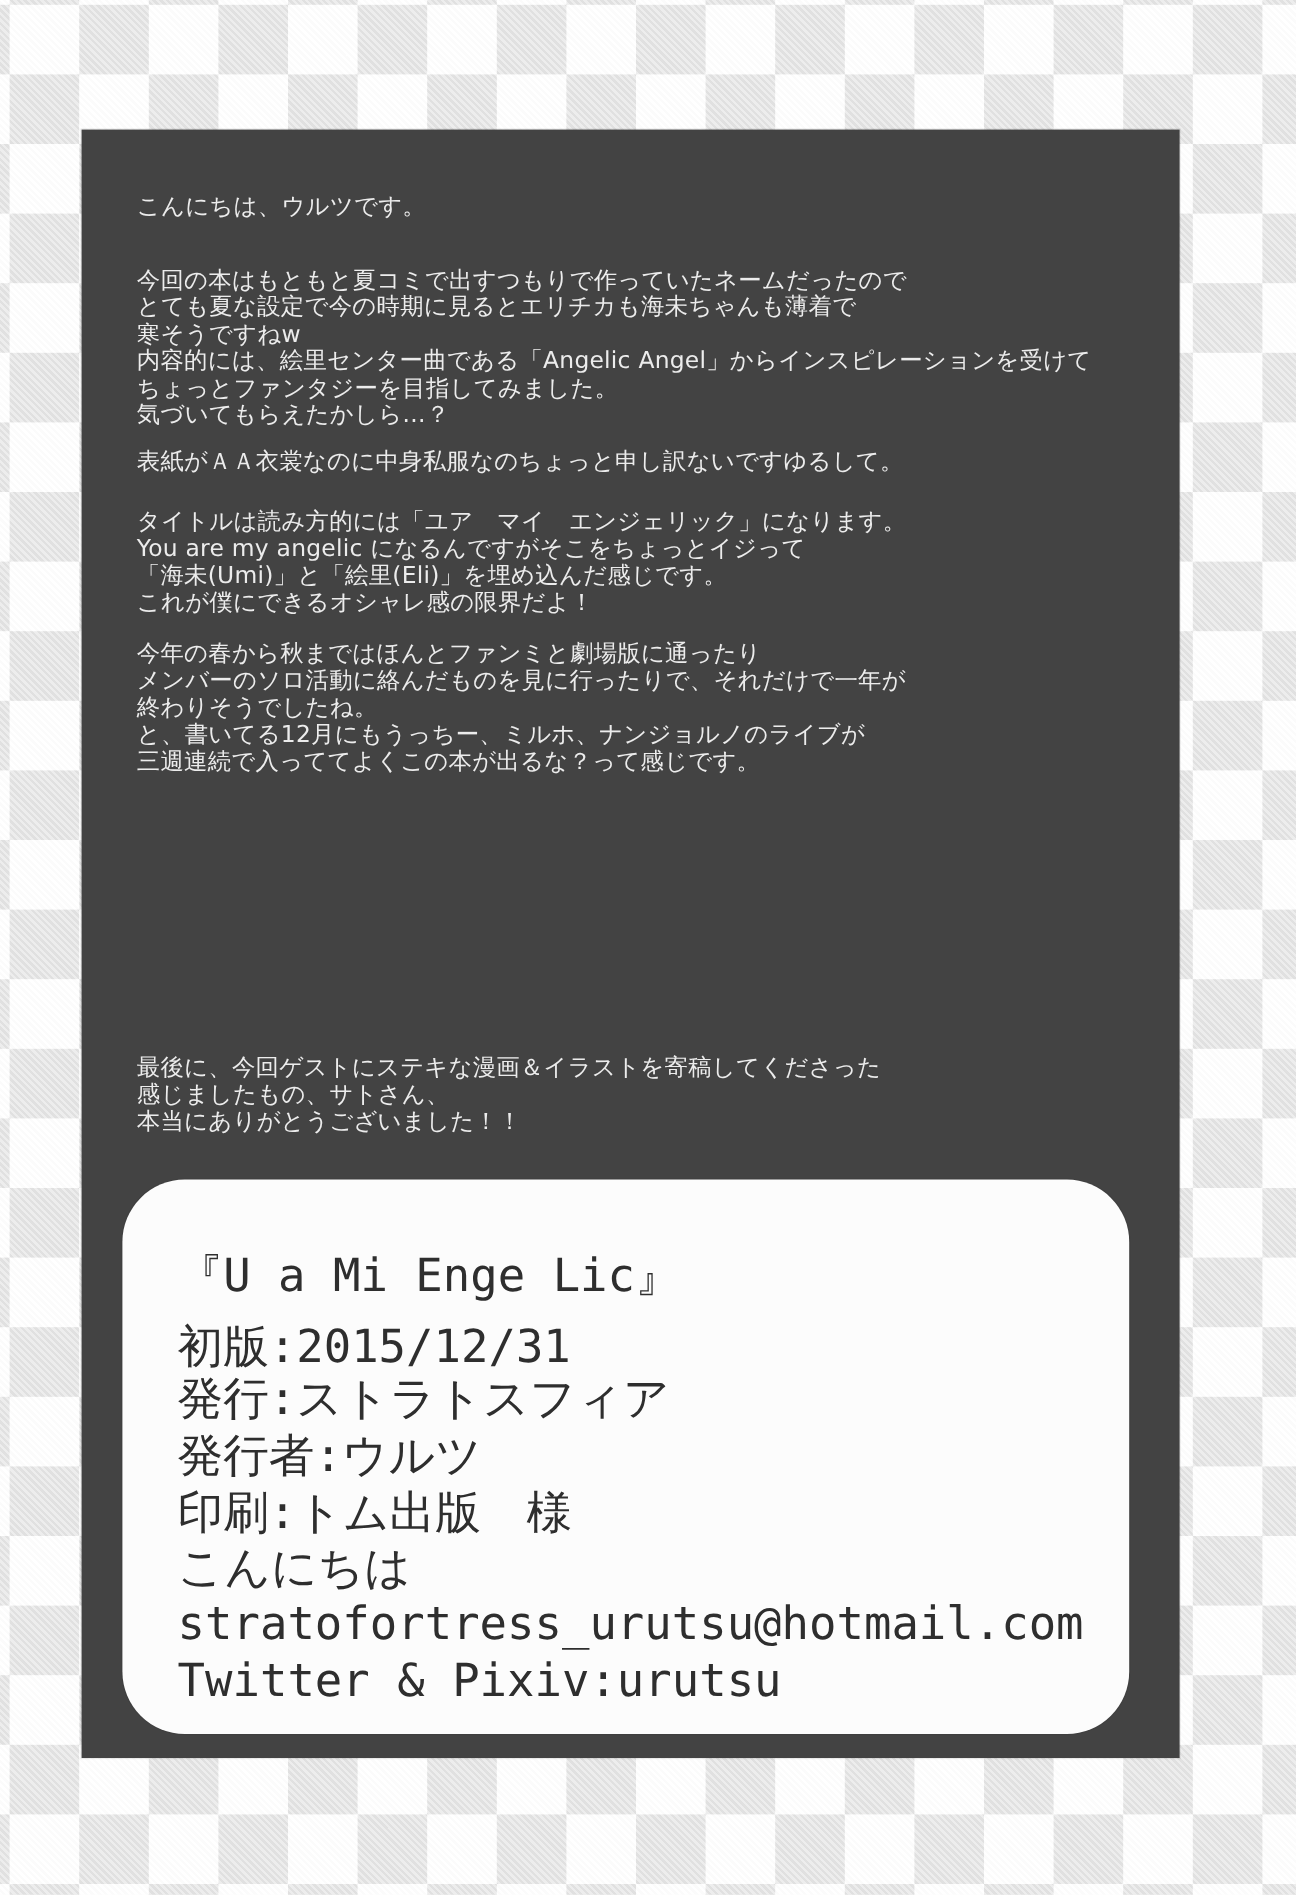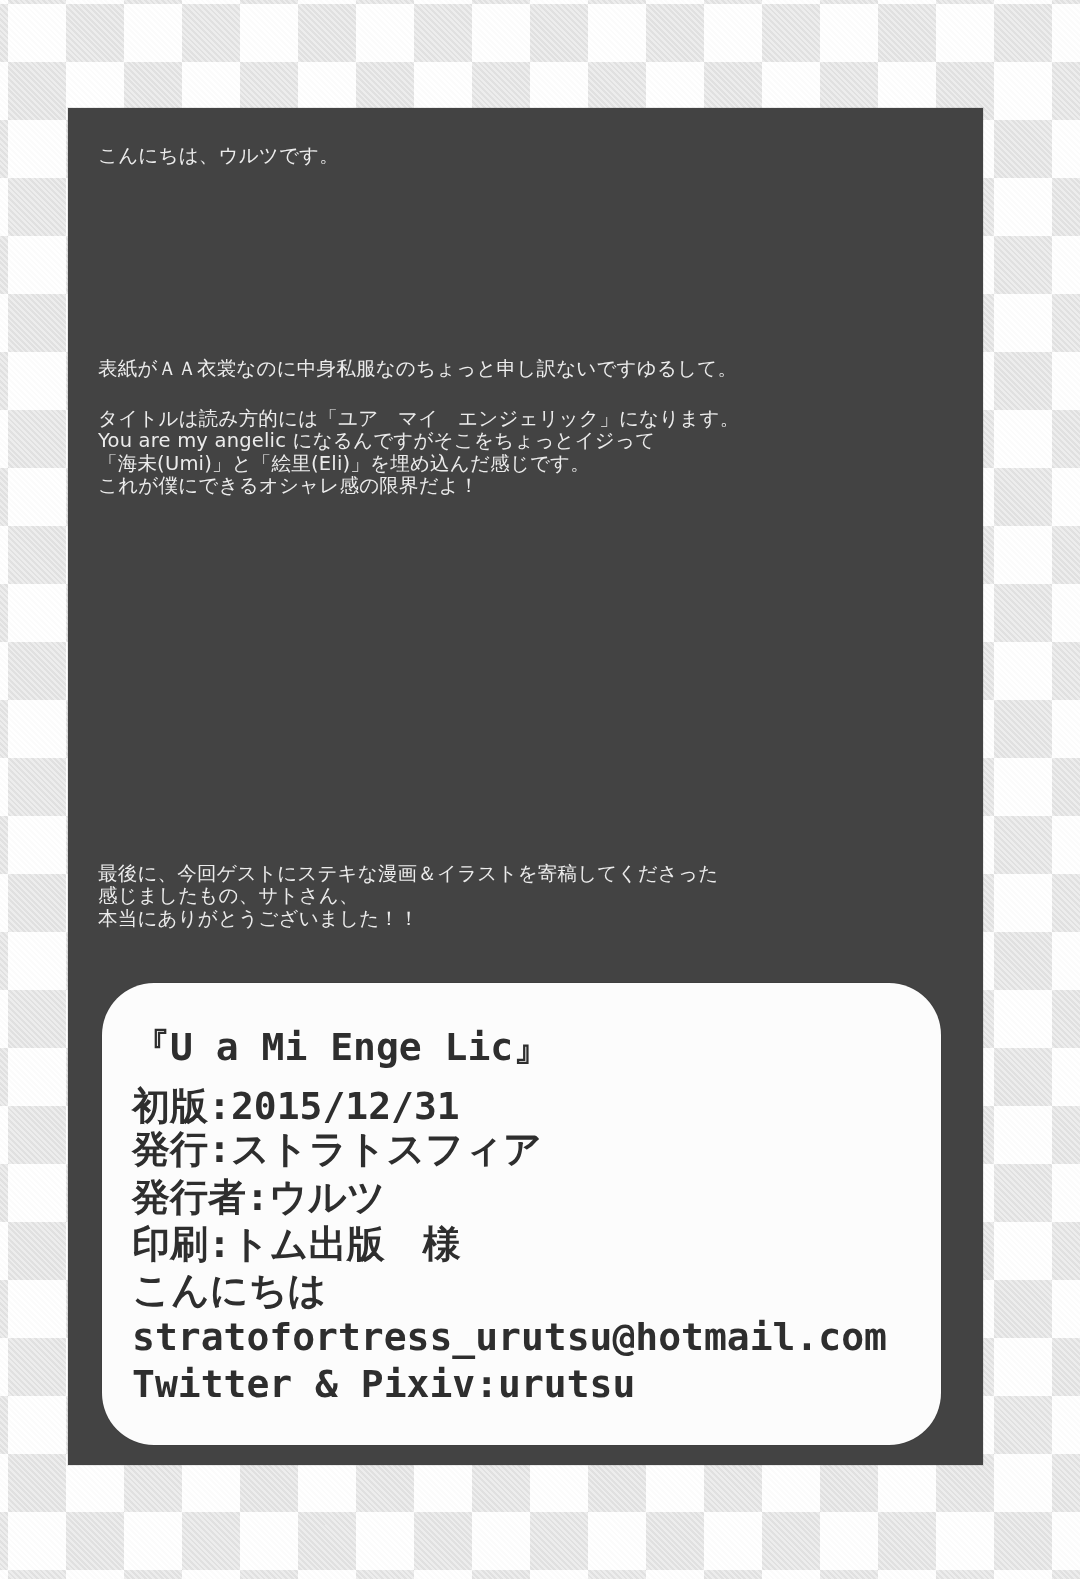--- a/index.html
+++ b/index.html
@@ -28,60 +28,70 @@
   .panel {
     position: absolute;
     left: 68px; top: 108px;
     width: 915px; height: 1357px;
     background: #434343;
     box-shadow: 0 0 0 1px rgba(0,0,0,0.08);
   }
   .para {
     position: absolute;
     left: 30px; right: 16px;
-    margin: 0;
+    margin: 16px;
     color: #ececec;
     font-size: 19.5px;
     line-height: 22.4px;
     letter-spacing: 0.2px;
     white-space: pre-line;
     font-family: "DejaVu Sans", sans-serif;
   }
   .card {
     position: absolute;
     left: 102px; top: 983px;
     width: 839px; height: 462px;
     background: #fcfcfc;
     border-radius: 52px;
     box-shadow: 0 0 0 1px rgba(0,0,0,0.05);
   }
   .cline {
     position: absolute;
     left: 30px; right: 20px;
-    margin: 0;
+    margin: 16px;
     color: #2e2e2e;
     font-size: 38px;
     line-height: 44px;
     white-space: pre;
     font-family: "DejaVu Sans Mono", monospace;
-    font-weight: bold;
   }
 </style>
 </head>
 <body>
 
 <div class="page">
 
   <div class="panel">
     <p class="para" style="top:37px">こんにちは、ウルツです。</p>
+    <p class="para" style="top:99px">今回の本はもともと夏コミで出すつもりで作っていたネームだったので
+とても夏な設定で今の時期に見るとエリチカも海未ちゃんも薄着で
+寒そうですねw
+内容的には、絵里センター曲である「Angelic Angel」からインスピレーションを受けて
+ちょっとファンタジーを目指してみました。
+気づいてもらえたかしら…？</p>
     <p class="para" style="top:250px">表紙がＡＡ衣裳なのに中身私服なのちょっと申し訳ないですゆるして。</p>
     <p class="para" style="top:300px">タイトルは読み方的には「ユア　マイ　エンジェリック」になります。
 You are my angelic になるんですがそこをちょっとイジって
 「海未(Umi)」と「絵里(Eli)」を埋め込んだ感じです。
 これが僕にできるオシャレ感の限界だよ！</p>
+    <p class="para" style="top:410px">今年の春から秋まではほんとファンミと劇場版に通ったり
+メンバーのソロ活動に絡んだものを見に行ったりで、それだけで一年が
+終わりそうでしたね。
+と、書いてる12月にもうっちー、ミルホ、ナンジョルノのライブが
+三週連続で入っててよくこの本が出るな？って感じです。</p>
     <p class="para" style="top:755px">最後に、今回ゲストにステキな漫画＆イラストを寄稿してくださった
 感じましたもの、サトさん、
 本当にありがとうございました！！</p>
   </div>
 
   <div class="card">
     <p class="cline" style="top:42px">『U a Mi Enge Lic』</p>
     <p class="cline" style="top:101px">初版:2015/12/31</p>
     <p class="cline" style="top:192px">発行者:ウルツ</p>
     <p class="cline" style="top:144px">発行:ストラトスフィア</p>

